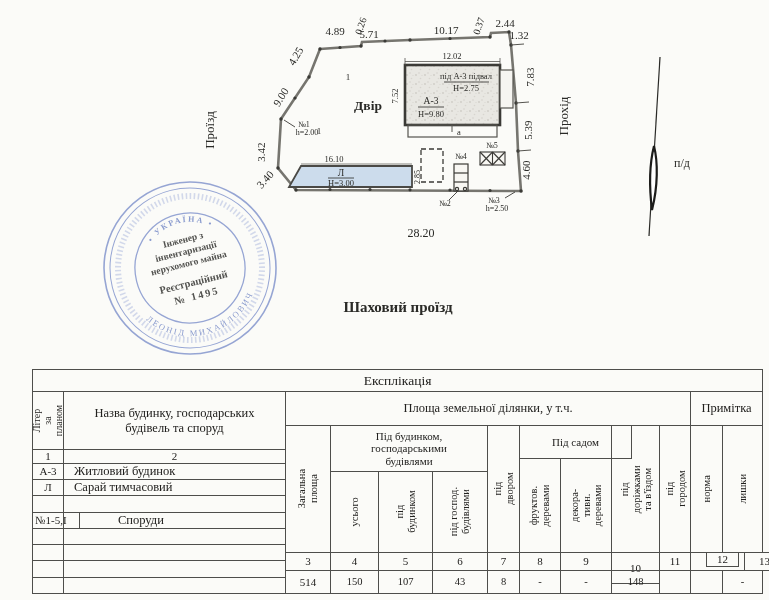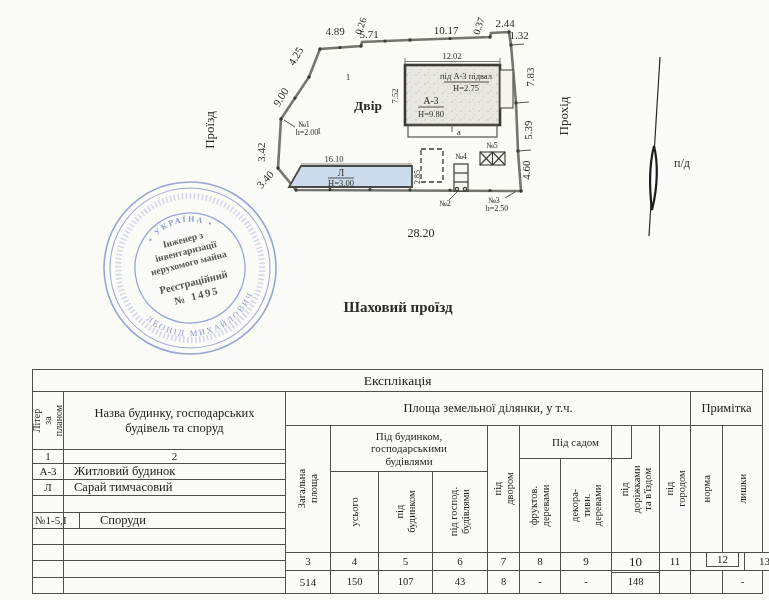--- a/index.html
+++ b/index.html
@@ -220,21 +220,21 @@
       </div>
     <div class="cell" style="left:32px;top:495px;width:32px;height:18px;font-size:11px;">
         <span></span>
       </div>
     <div class="cell left-al" style="left:63px;top:495px;width:223px;height:18px;padding-left:10px;font-size:12.5px;">
         <span></span>
       </div>
     <div class="cell left-al" style="left:32px;top:512px;width:48px;height:17px;font-size:11px;overflow:visible;white-space:nowrap;padding-left:2px;">
         <span>№1-5,І</span>
       </div>
-    <div class="cell left-al" style="left:63px;top:512px;width:223px;height:17px;padding-left:36px;font-size:12.5px;">
+    <div class="cell left-al" style="left:63px;top:512px;width:223px;height:17px;padding-left:54px;font-size:12.5px;">
         <span>Споруди</span>
       </div>
     <div class="cell" style="left:32px;top:528px;width:32px;height:17px;">
         <span></span>
       </div>
     <div class="cell" style="left:63px;top:528px;width:223px;height:17px;">
         <span></span>
       </div>
     <div class="cell" style="left:32px;top:544px;width:32px;height:17px;">
         <span></span>
@@ -347,21 +347,21 @@
       </div>
     <div class="cell" style="left:487px;top:552px;width:33px;height:19px;font-size:11px;">
         <span>7</span>
       </div>
     <div class="cell" style="left:519px;top:552px;width:42px;height:19px;font-size:11px;">
         <span>8</span>
       </div>
     <div class="cell" style="left:560px;top:552px;width:52px;height:19px;font-size:11px;">
         <span>9</span>
       </div>
-    <div class="cell" style="left:611px;top:552px;width:49px;height:21px;font-size:13px;text-align:right;">
+    <div class="cell" style="left:611px;top:552px;width:49px;height:32px;font-size:11px;text-align:right;">
         <span>10</span>
       </div>
     <div class="cell" style="left:659px;top:552px;width:32px;height:19px;font-size:11px;">
         <span>11</span>
       </div>
     <div class="cell" style="left:690px;top:552px;width:33px;height:15px;font-size:11px;margin-left:16px;">
         <span>12</span>
       </div>
     <div class="cell" style="left:744px;top:552px;width:41px;height:19px;font-size:11px;">
         <span>13</span>

